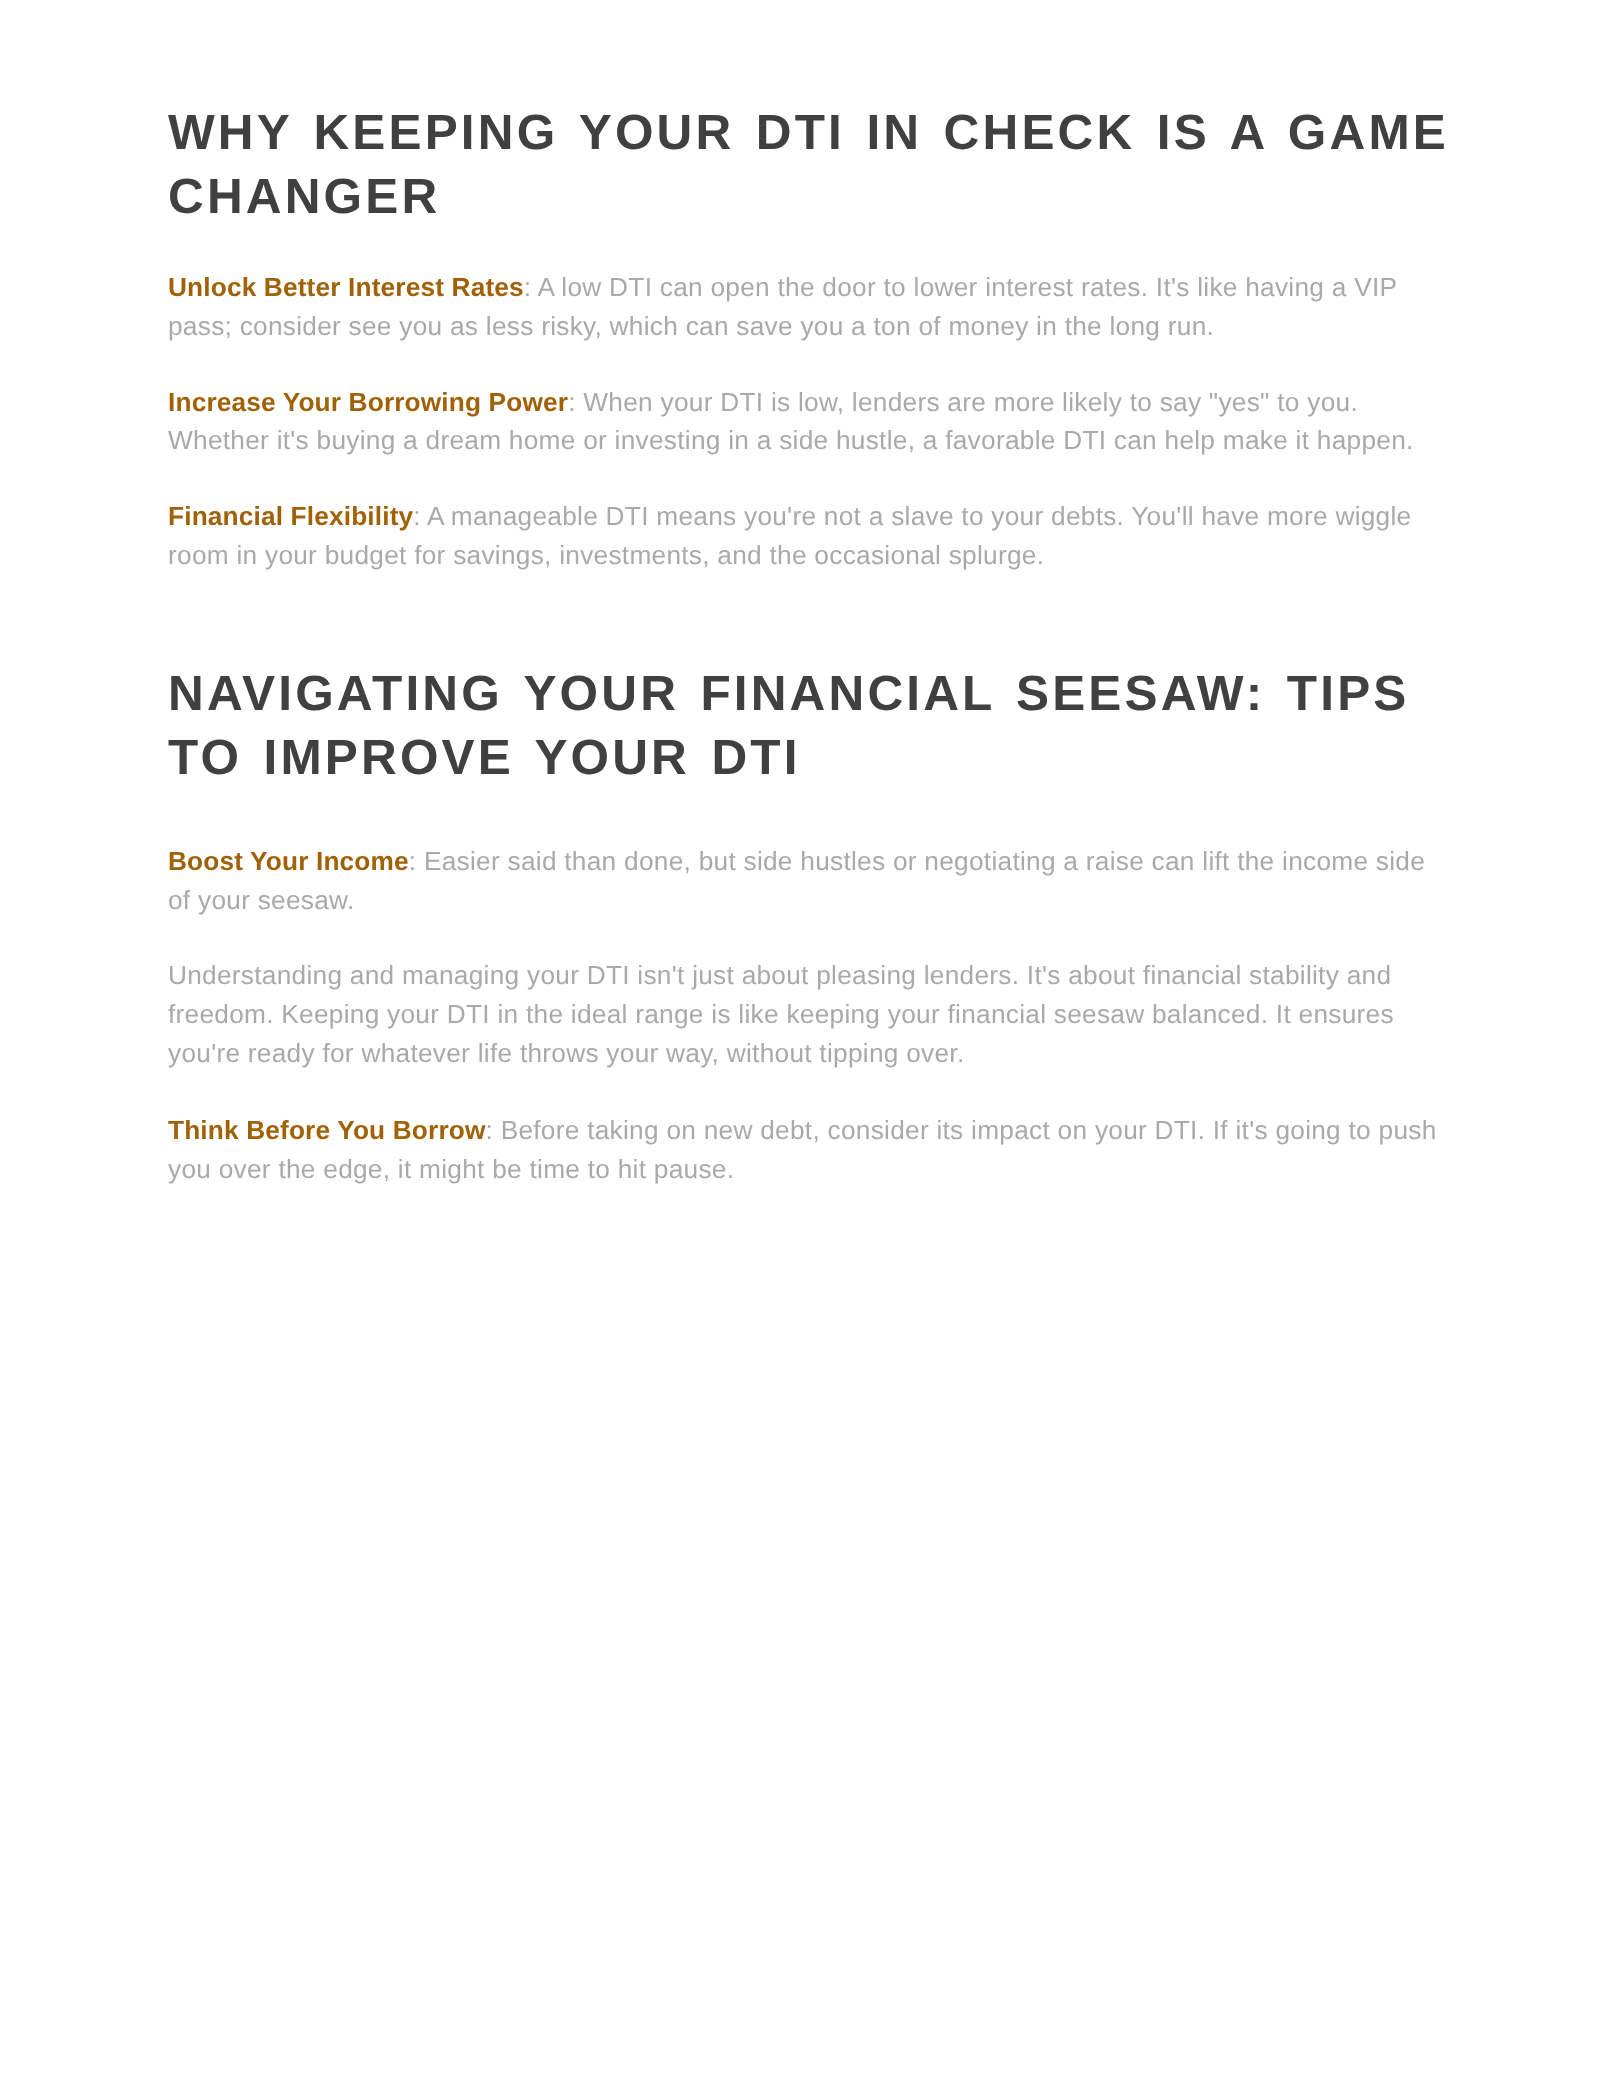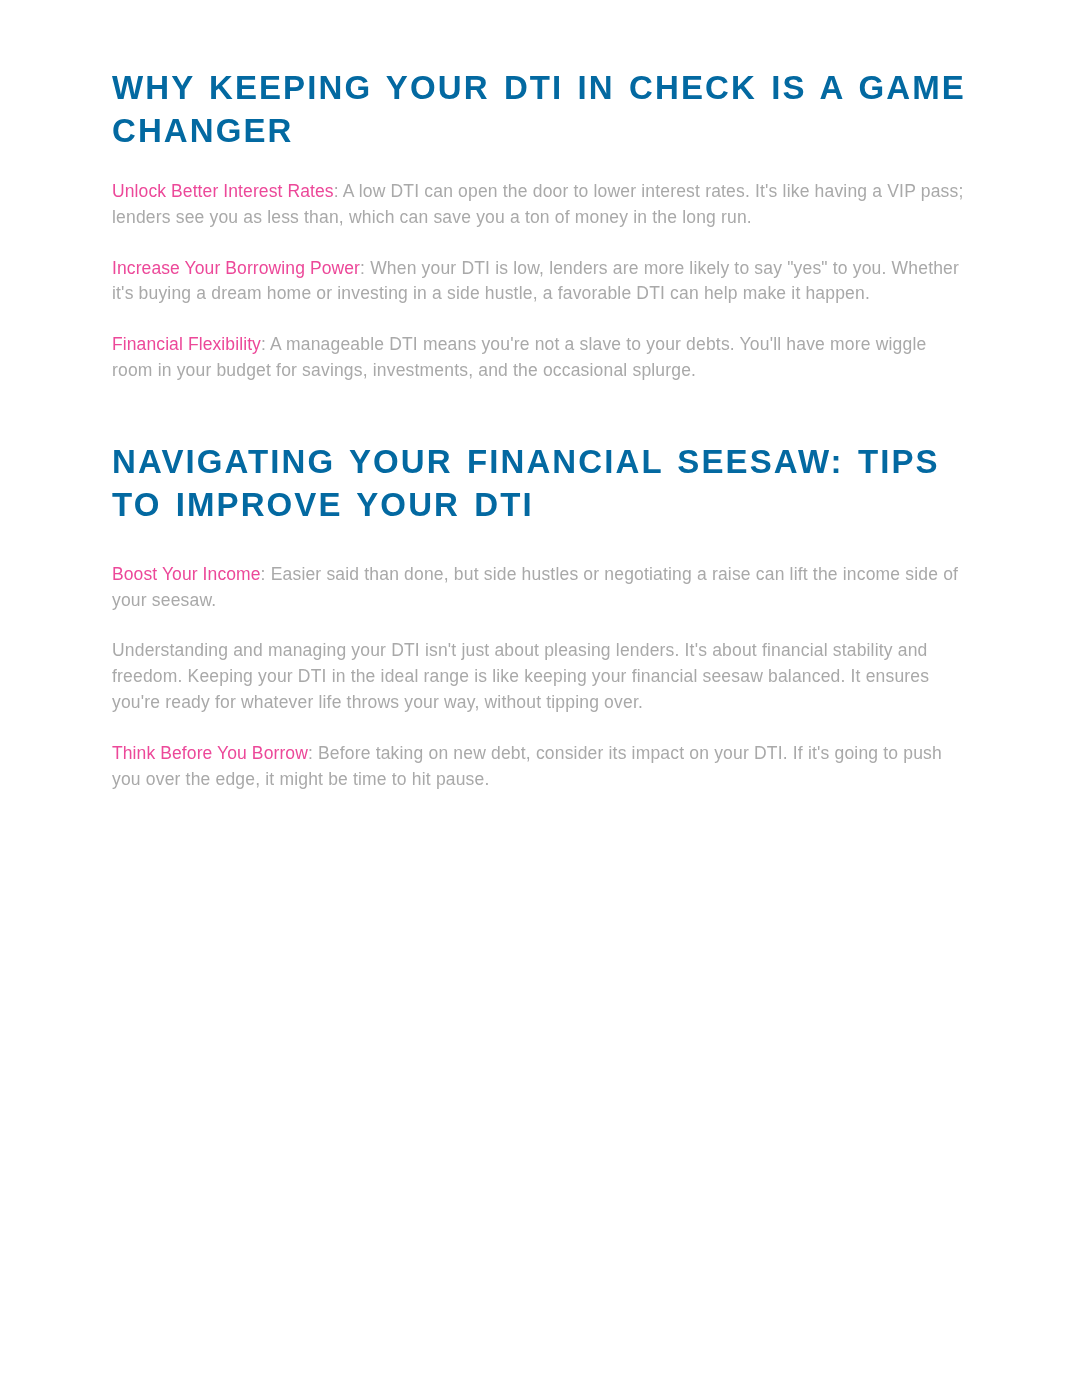--- a/index.html
+++ b/index.html
@@ -29,21 +29,21 @@
     width: 858px;
   }
 
   h2.section-heading {
     margin: 0;
     font-family: "Liberation Sans", sans-serif;
     font-weight: 700;
     font-size: 33px;
     line-height: 43px;
     letter-spacing: 2.1px;
-    color: #0369a1;
+    color: #404040;
     text-transform: uppercase;
     word-spacing: 3px;
   }
   h2.section-heading.first {
     margin-top: 0;
   }
   h2.section-heading.second {
     margin-top: 56px;
   }
 
@@ -59,39 +59,39 @@
   p.body-par + p.body-par {
     margin-top: 25px;
   }
   .par-group {
     margin-top: 27px;
   }
   .par-group.after-heading-two {
     margin-top: 36px;
   }
   .lead {
-    font-weight: 400;
-    color: #ec4899;
+    font-weight: 700;
+    color: #a16207;
     letter-spacing: 0.1px;
   }
   .closing-gap {
     margin-top: 37px;
   }
 </style>
 </head>
 <body>
 
 <div class="page">
   <div class="content">
 
     <h2 class="section-heading first">Why Keeping Your DTI in Check Is a Game Changer</h2>
 
     <div class="par-group">
 
-      <p class="body-par"><span class="lead">Unlock Better Interest Rates</span><span>: A low DTI can open the door to lower interest rates. It's like having a VIP pass; lenders see you as less than, which can save you a ton of money in the long run.</span></p>
+      <p class="body-par"><span class="lead">Unlock Better Interest Rates</span><span>: A low DTI can open the door to lower interest rates. It's like having a VIP pass; consider see you as less risky, which can save you a ton of money in the long run.</span></p>
 
       <p class="body-par"><span class="lead">Increase Your Borrowing Power</span><span>: When your DTI is low, lenders are more likely to say "yes" to you. Whether it's buying a dream home or investing in a side hustle, a favorable DTI can help make it happen.</span></p>
 
       <p class="body-par"><span class="lead">Financial Flexibility</span><span>: A manageable DTI means you're not a slave to your debts. You'll have more wiggle room in your budget for savings, investments, and the occasional splurge.</span></p>
 
     </div>
 
     <h2 class="section-heading second">Navigating Your Financial Seesaw: Tips to Improve Your DTI</h2>
 
     <div class="par-group after-heading-two">

